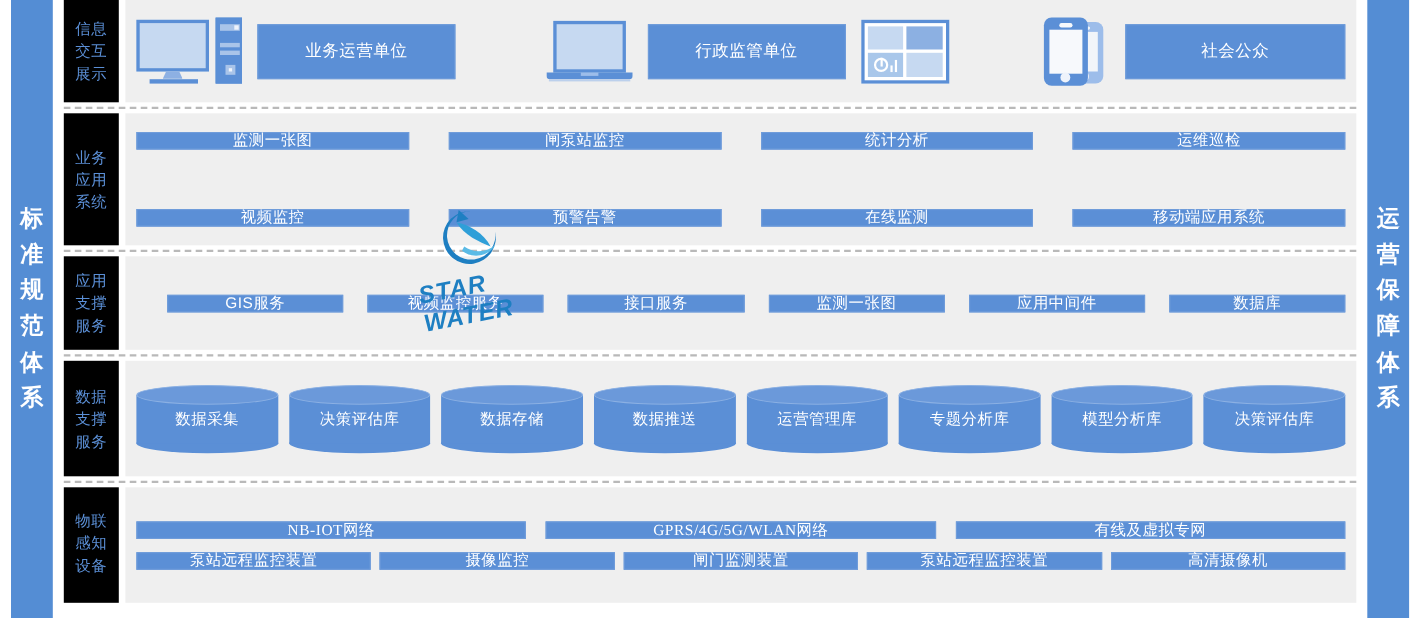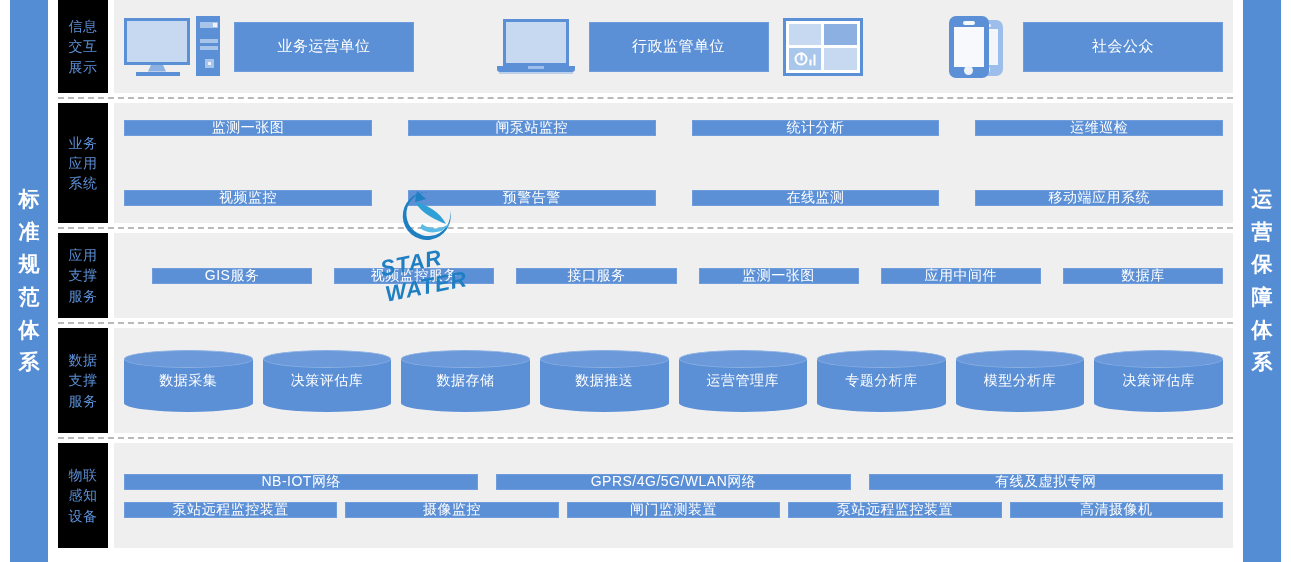--- a/index.html
+++ b/index.html
@@ -441,21 +441,21 @@
               <div class="cyl-body"></div>
               <div class="cyl-top"></div>
             <div class="cyl-label">决策评估库</div>
           </div>
         </div>
       </div>
     </div>
 
     <div class="divider"></div>
 
-    <div class="layer" style="flex:0 0 105px;">
+    <div class="layer" style="flex:0 0 105px;font-family:Liberation Serif, serif;">
       <div class="layer-label">
         <span>物联</span>
         <span>感知</span>
         <span>设备</span>
       </div>
       <div class="layer-body" style="gap:12px;">
         <div class="row" style="gap:18px;">
           <div class="box">NB-IOT网络</div>
           <div class="box">GPRS/4G/5G/WLAN网络</div>
           <div class="box">有线及虚拟专网</div>

